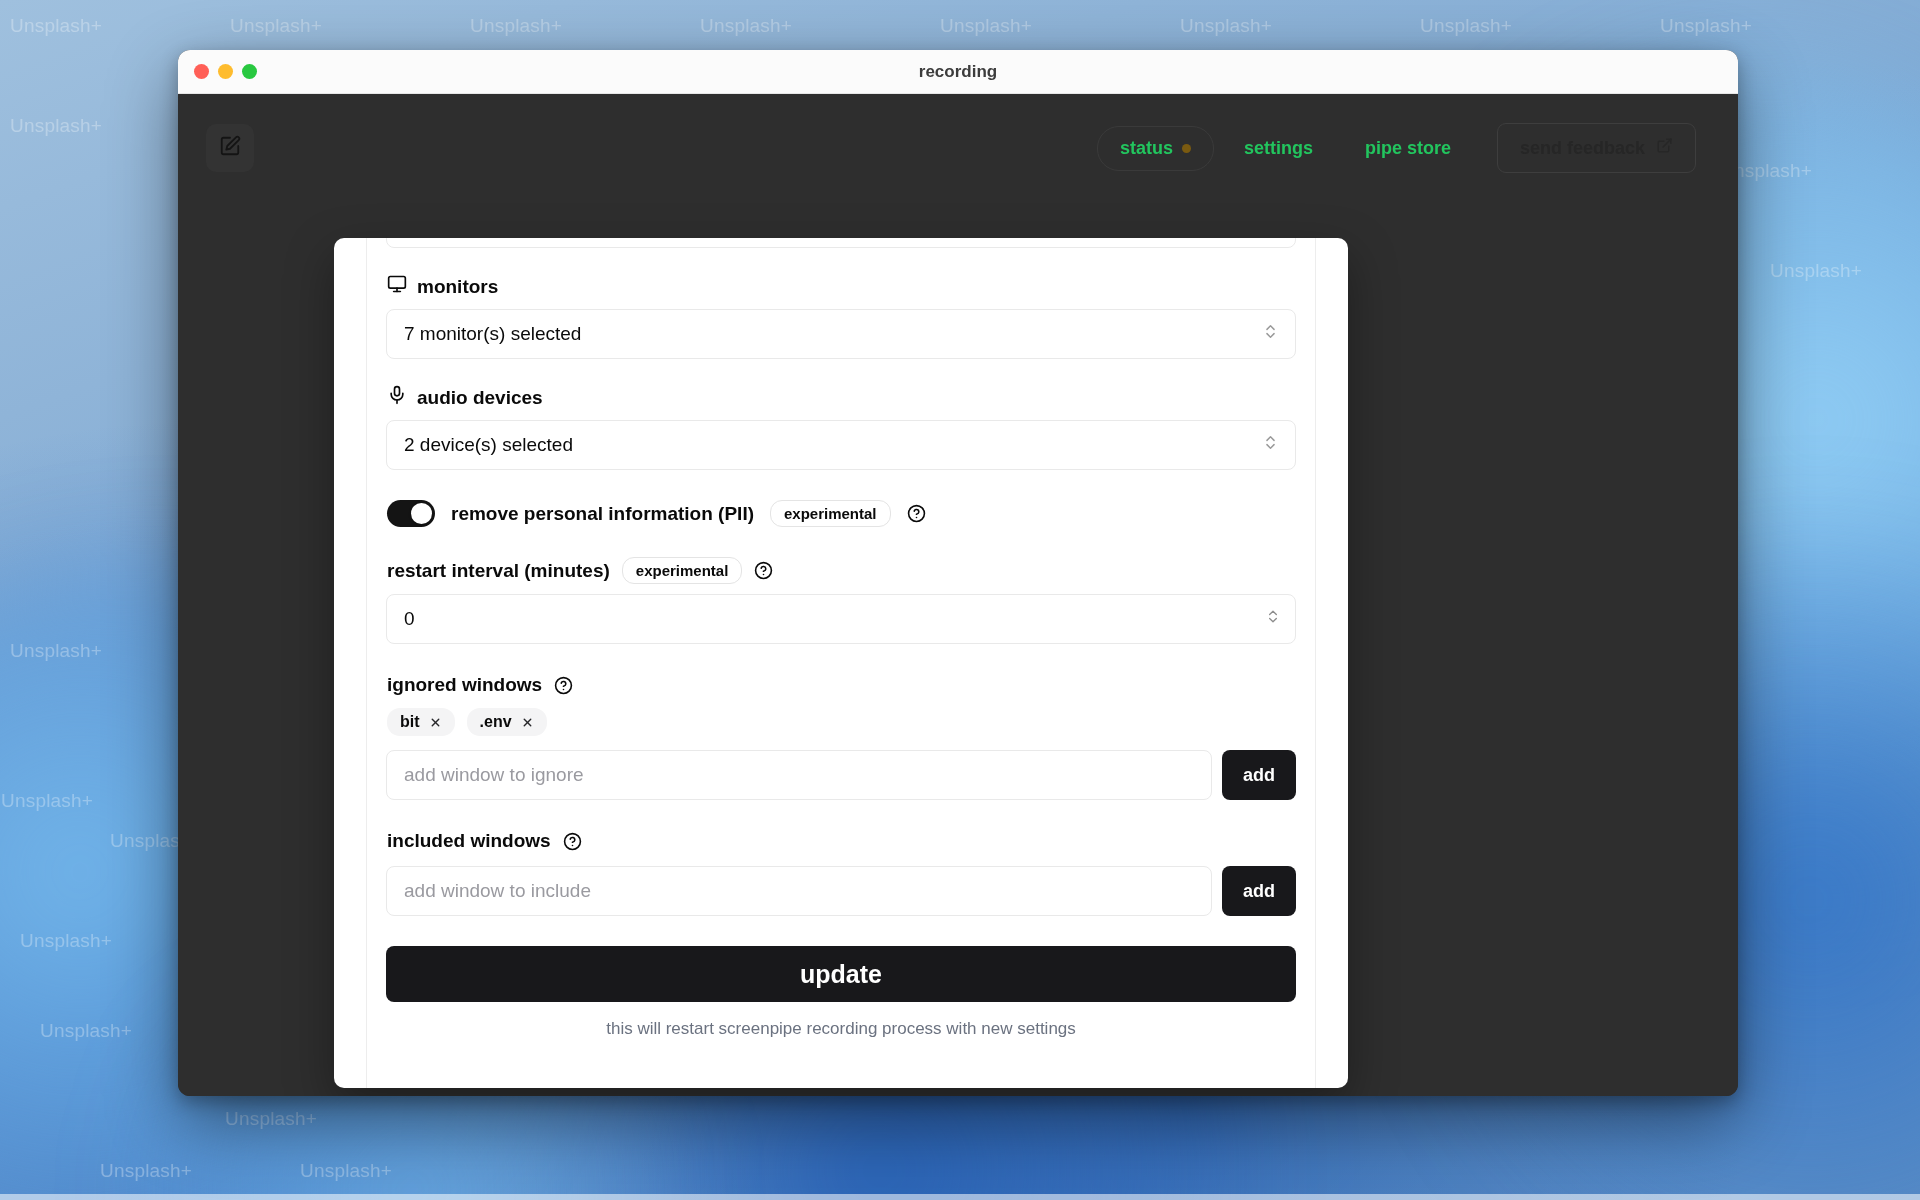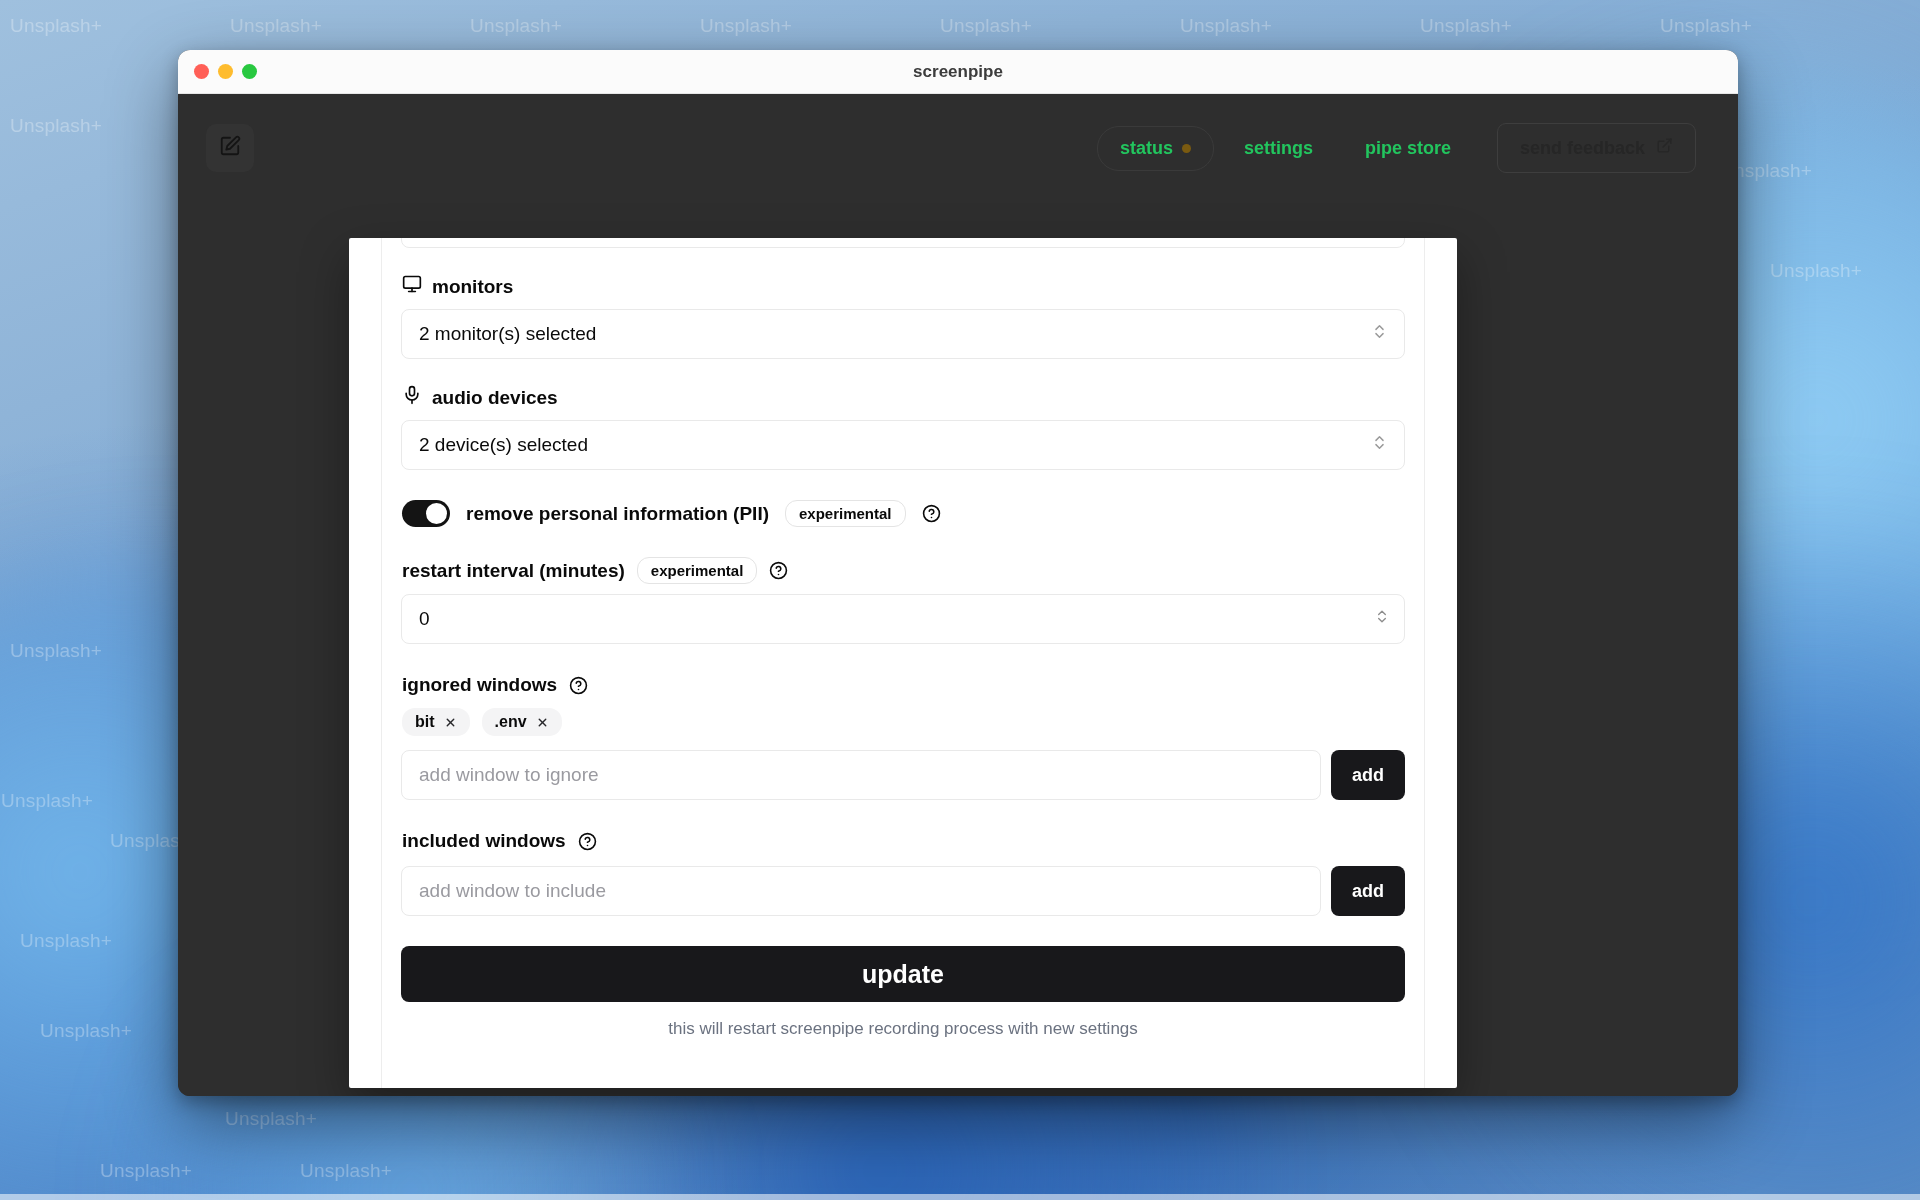--- a/index.html
+++ b/index.html
@@ -149,26 +149,26 @@
     align-items: center;
     gap: 11px;
     cursor: pointer;
     white-space: nowrap;
   }
   #send-feedback svg { stroke: #262626; }
 
   
   #settings-modal {
     position: absolute;
-    left: 171px;
+    left: 156px;
     top: 144px;
-    width: 1108px;
+    width: 1014px;
     height: 850px;
     background: #ffffff;
-    border-radius: 2px;
+    border-radius: 10px;
     box-shadow: 0 18px 48px rgba(0,0,0,0.35);
     overflow: hidden;
     display: flex;
   }
   
   #modal-gutter-left { width: 33px; flex: none; border-right: 1px solid #ededed; }
   #modal-gutter-right { width: 33px; flex: none; border-left: 1px solid #ededed; }
 
   #modal-scroll {
     flex: 1;
@@ -411,21 +411,21 @@
   <div class="taskbar-line"></div>
 
   <div id="app-window">
 
     <div id="titlebar">
       <div class="traffic">
         <div class="light red"></div>
         <div class="light yellow"></div>
         <div class="light green"></div>
       </div>
-      <div id="window-title">screenpipe</div>
+      <div id="window-title">recording</div>
     </div>
 
     <div id="app-body">
 
       <div id="topnav">
 
         <div id="edit-btn">
           <span>
             <svg width="22" height="22" viewBox="0 0 24 24" fill="none" stroke-width="2" stroke-linecap="round" stroke-linejoin="round">
               <path d="M12 3H5a2 2 0 0 0-2 2v14a2 2 0 0 0 2 2h14a2 2 0 0 0 2-2v-7"></path>
@@ -471,21 +471,21 @@
               <span>
                 <svg width="20" height="20" viewBox="0 0 24 24" fill="none" stroke-width="2" stroke-linecap="round" stroke-linejoin="round">
                   <rect x="2" y="3" width="20" height="14" rx="2"></rect>
                   <line x1="8" y1="21" x2="16" y2="21"></line>
                     <line x1="12" y1="17" x2="12" y2="21"></line>
                 </svg>
               </span>
               <span>monitors</span>
             </div>
             <div class="select-box">
-              <span>2 monitor(s) selected</span>
+              <span>7 monitor(s) selected</span>
               <span class="stepper-icon">
                 <svg width="17" height="17" viewBox="0 0 24 24" fill="none" stroke-width="2" stroke-linecap="round" stroke-linejoin="round">
                   <path d="m7 15 5 5 5-5"></path>
                     <path d="m7 9 5-5 5 5"></path>
                 </svg>
               </span>
             </div>
 
             <div class="field-label">
               <span>

